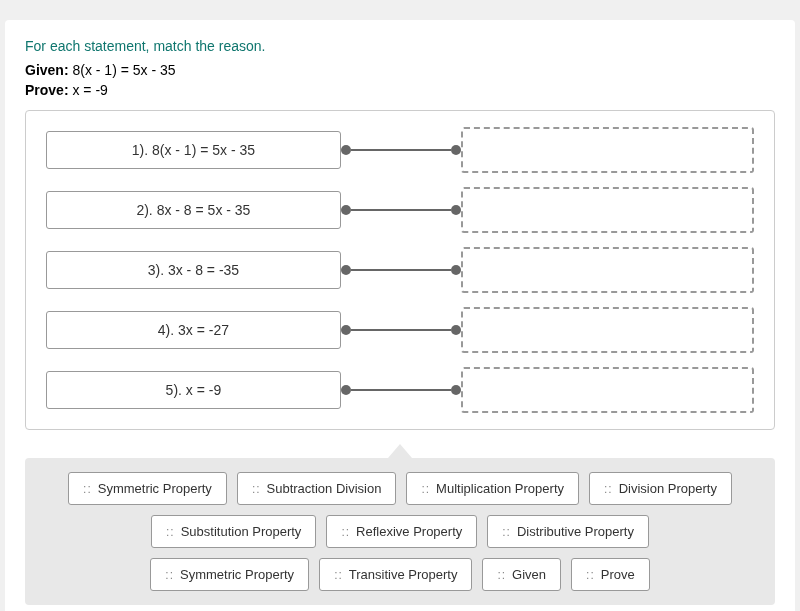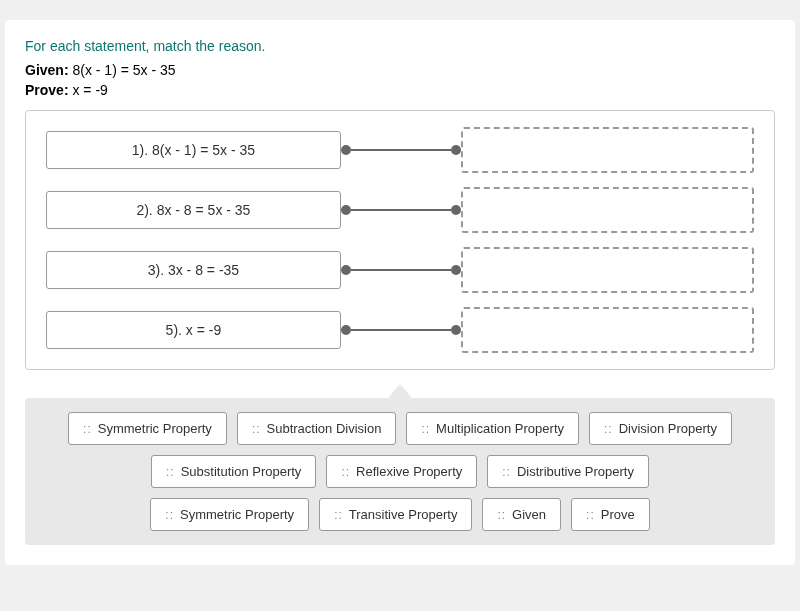--- a/index.html
+++ b/index.html
@@ -180,20 +180,29 @@
       <div class="match-row">
         <div class="statement-box">3). 3x - 8 = -35</div>
         <div class="connector">
     <div class="dot-left"></div>
     <div class="connector-line"></div>
     <div class="dot-right"></div>
   </div>
         <div class="answer-box"></div>
       </div>
       <div class="match-row">
+        <div class="statement-box">4). 3x = -27</div>
+        <div class="connector">
+    <div class="dot-left"></div>
+    <div class="connector-line"></div>
+    <div class="dot-right"></div>
+  </div>
+        <div class="answer-box"></div>
+      </div>
+      <div class="match-row">
         <div class="statement-box">5). x = -9</div>
         <div class="connector">
     <div class="dot-left"></div>
     <div class="connector-line"></div>
     <div class="dot-right"></div>
   </div>
         <div class="answer-box"></div>
       </div>
     </div>
 

